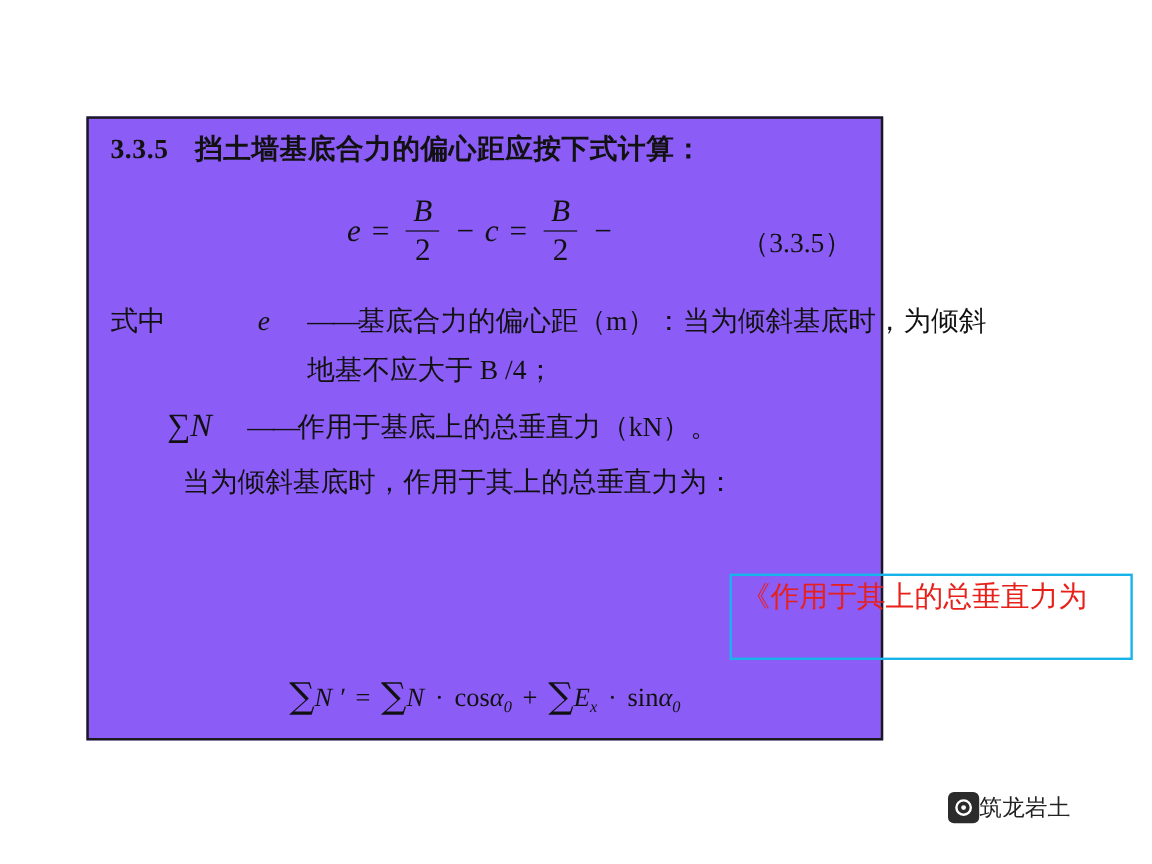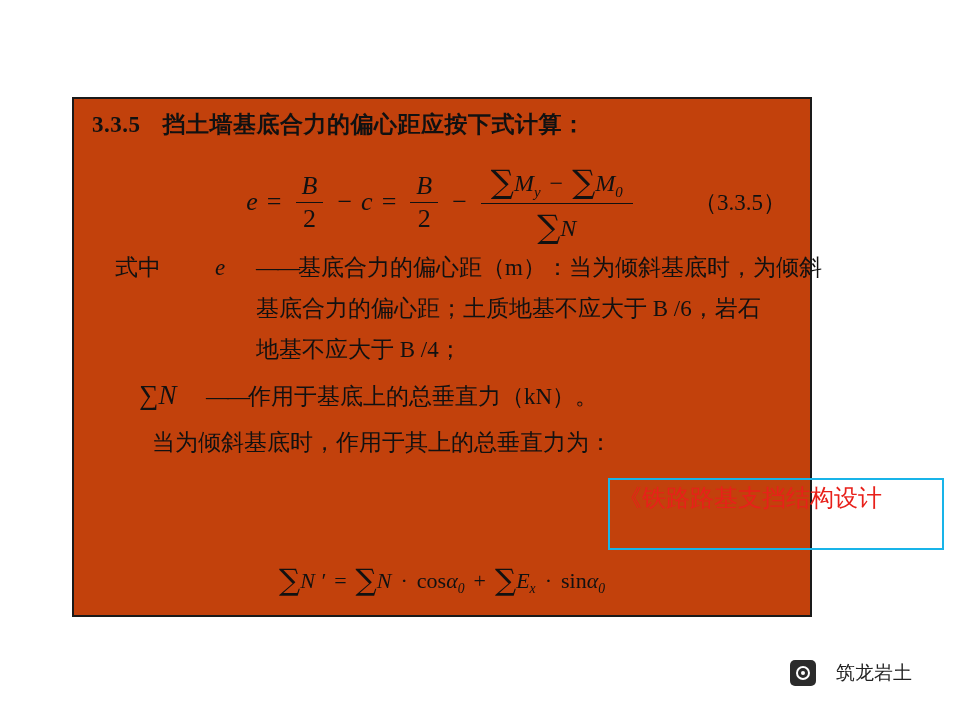--- a/index.html
+++ b/index.html
@@ -13,24 +13,24 @@
     overflow: hidden;
     font-family: "Liberation Serif", serif;
     position: relative;
   }
 
   
   #scan-block {
     position: absolute;
     left: 72px;
     top: 97px;
-    width: 740px;
+    width: 664px;
     height: 520px;
     border: 2px solid #1a1a1a;
-    background: #c2410c;
+    background: #8b5cf6;
     box-sizing: border-box;
     color: #111111;
   }
 
   .clause-line {
     position: absolute;
     left: 18px;
     top: 10px;
     width: 780px;
     font-size: 23px;
@@ -109,21 +109,20 @@
     font-size: 23px;
     line-height: 41px;
   }
   .def-row {
     display: block;
     white-space: nowrap;
   }
   .lbl-where {
     display: inline-block;
     width: 92px;
-    text-align: center;
   }
   .sym-col {
     display: inline-block;
     width: 72px;
     text-align: center;
     font-style: italic;
   }
   .indent-1 { padding-left: 164px; }
 
   .dash {
@@ -157,21 +156,21 @@
     font-family: "Liberation Serif", serif;
   }
 
   
   #footer {
     position: absolute;
     left: 790px;
     top: 660px;
     display: flex;
     align-items: center;
-    gap: 20px;
+    gap: 0;
   }
   #footer .logo-badge {
     width: 26px;
     height: 26px;
     border-radius: 5px;
     background: #2b2b2b;
     position: relative;
     flex: 0 0 auto;
   }
   #footer .logo-badge::before {
@@ -219,41 +218,30 @@
       <span class="den up">2</span>
     </span>
     <span class="op" style="font-size:26px">−</span>
     <span class="math" style="font-size:26px">c</span>
     <span class="op" style="font-size:26px">=</span>
     <span class="frac" style="font-size:26px">
       <span class="num math">B</span>
       <span class="den up">2</span>
     </span>
     <span class="op" style="font-size:26px">−</span>
-    <span class="frac" style="font-size:24px">
-      <span class="num" style="padding:0 10px 2px 10px;">
-        <span class="sum">∑</span><span class="math">M</span><span class="sub">y</span><span class="op">−</span><span class="sum">∑</span><span class="math">M</span><span class="sub">0</span>
-      </span>
-      <span class="den" style="padding-top:2px">
-        <span class="sum">∑</span><span class="math">N</span>
-      </span>
-    </span>
   </div>
 
   <div class="eqnum">（3.3.5）</div>
 
   <div class="defs">
 
     <div class="def-row">
       <span class="lbl-where">式中</span><span class="sym-col">e</span><span class="dash">——</span><span>基底合力的偏心距（m）：当为倾斜基底时，为倾斜</span>
     </div>
 
-    <div class="def-row indent-1">
-      <span>基底合力的偏心距；土质地基不应大于 B /6，岩石</span>
-    </div>
 
     <div class="def-row indent-1">
       <span>地基不应大于 B /4；</span>
     </div>
 
 
 
     <div class="def-row" style="padding-left:18px; line-height:50px;">
       <span class="sym-col" style="width:96px; font-size:27px;">∑N</span><span class="dash">——</span><span>作用于基底上的总垂直力（kN）。</span>
     </div>
@@ -262,19 +250,19 @@
       <span>当为倾斜基底时，作用于其上的总垂直力为：</span>
     </div>
   </div>
 
   <div class="formula-last">
     <span class="sum">∑</span><span class="math">N ′</span><span class="op">=</span><span class="sum">∑</span><span class="math">N</span><span class="op">·</span><span class="up">cos</span><span class="math">α</span><span class="sub">0</span><span class="op">+</span><span class="sum">∑</span><span class="math">E</span><span class="sub">x</span><span class="op">·</span><span class="up">sin</span><span class="math">α</span><span class="sub">0</span>
   </div>
 </div>
 
 <div id="watermark-box">
-  <div>《铁路路基支挡结构设计</div>
+  <div>《作用于其上的总垂直力为</div>
 </div>
 
 <div id="footer">
   <div class="logo-badge"></div>
   <div class="brand-text">筑龙岩土</div>
 </div>
 
 </body></html>

